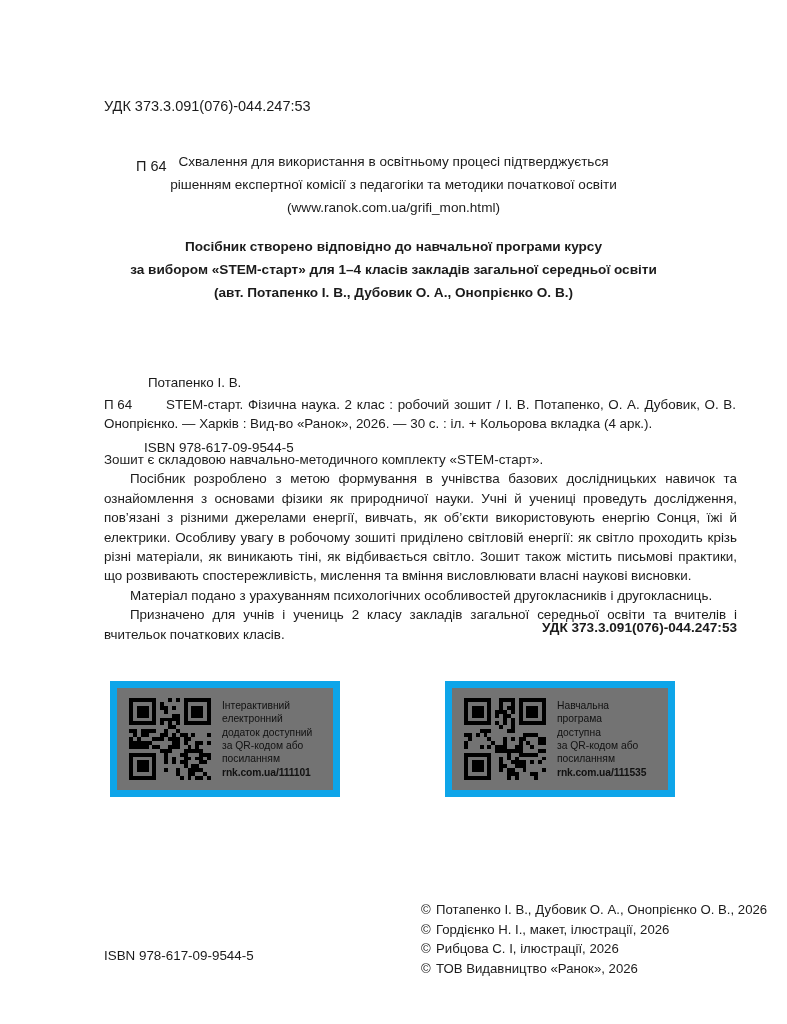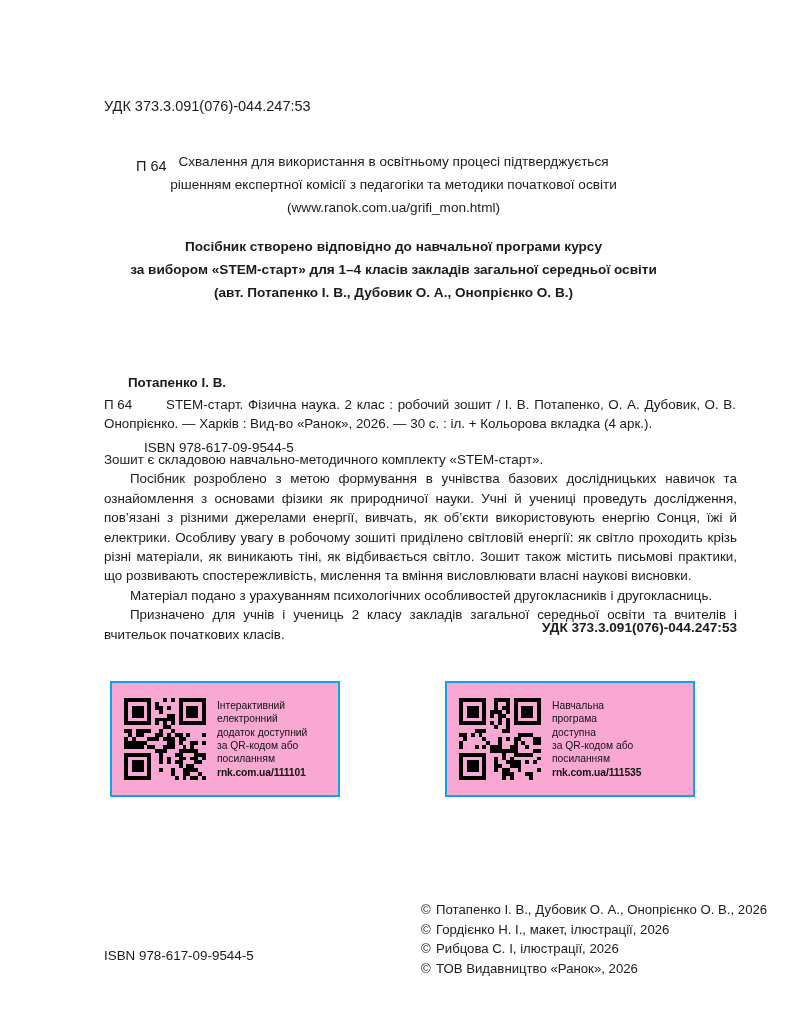--- a/index.html
+++ b/index.html
@@ -55,22 +55,22 @@
   
   .biblio {
     position: absolute;
     left: 104px;
     top: 373px;
     width: 632px;
     font-size: 13.4px;
     line-height: 19.5px;
   }
   .biblio-author {
-    font-weight: bold;
-    margin-left: 24px;
+    font-weight: normal;
+    margin-left: 44px;
     display: block;
   }
   .biblio-body {
     display: block;
     margin-top: 2px;
     position: relative;
     padding-left: 0;
     text-align: justify;
     text-justify: inter-word;
   }
@@ -123,29 +123,29 @@
     position: absolute;
     left: 110px;
     top: 681px;
     width: 567px;
     height: 118px;
   }
   .qr-box {
     position: absolute;
     top: 0;
     height: 116px;
-    border: 2px solid #0ea5e9;
-    background: #f9a8d4;
+    border: 7px solid #0ea5e9;
+    background: #737373;
     box-sizing: border-box;
     display: flex;
     align-items: center;
     padding: 0 0 0 12px;
   }
   .qr-box.left  { left: 0px;   width: 230px; }
-  .qr-box.right { left: 335px; width: 250px; }
+  .qr-box.right { left: 335px; width: 230px; }
 
   .qr-canvas {
     width: 82px;
     height: 82px;
     flex: 0 0 82px;
     display: grid;
     grid-template-columns: repeat(21, 1fr);
     grid-template-rows: repeat(21, 1fr);
   }
   .qr-canvas i { display: block; }

